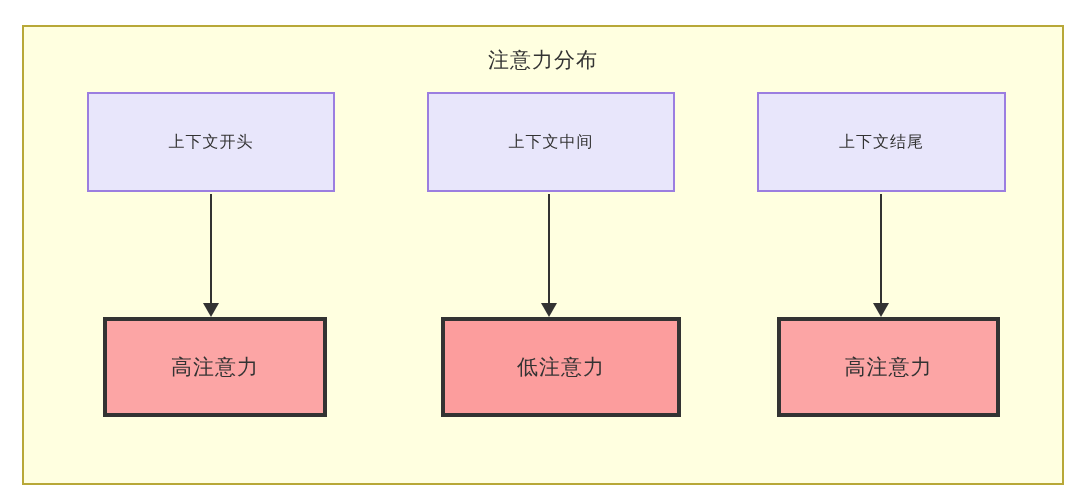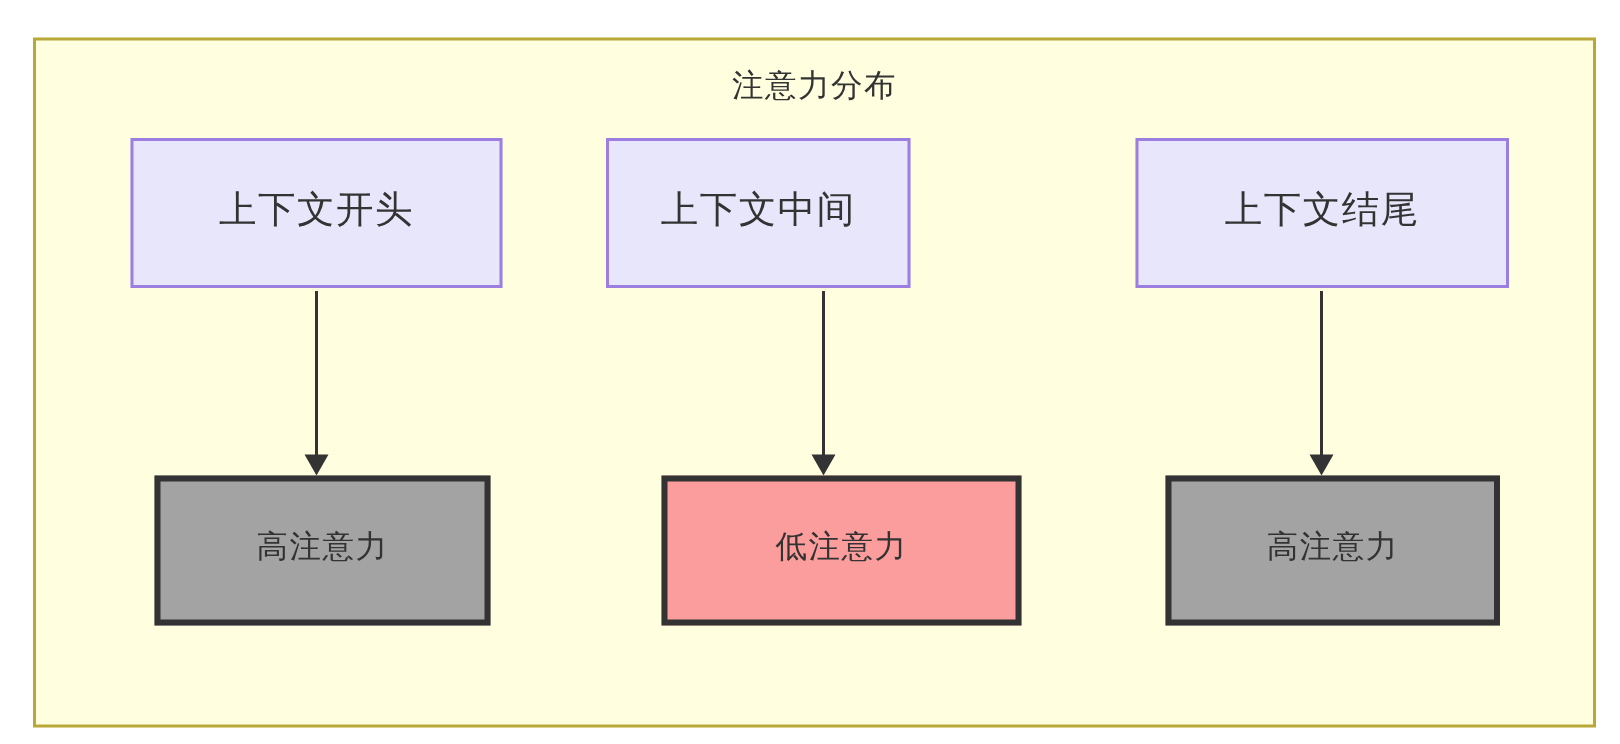--- a/index.html
+++ b/index.html
@@ -12,21 +12,20 @@
     height: 496px;
     font-family: "Liberation Sans", "DejaVu Sans", sans-serif;
     overflow: hidden;
   }
 
   #canvas {
     position: relative;
     width: 1080px;
     height: 496px;
     background: #ffffff;
-    font-family: Liberation Mono, monospace;
   }
 
   
   #subgraph {
     position: absolute;
     left: 22px;
     top: 25px;
     width: 1042px;
     height: 460px;
     background: #ffffe0;
@@ -55,36 +54,36 @@
     align-items: center;
     justify-content: center;
     text-align: center;
     color: #333333;
     line-height: 1.2;
   }
 
   .node-context {
     background: #e8e6fb;
     border: 2px solid #9b7ee0;
-    font-size: 25px;
+    font-size: 16px;
     letter-spacing: 1px;
   }
 
   .node-attn {
     border: 4px solid #333333;
     font-size: 21px;
     letter-spacing: 1px;
   }
 
-  .node-attn.high { background: #a3a3a3; }
+  .node-attn.high { background: #fca5a5; }
   .node-attn.low  { background: #fc9d9d; }
 
   
   #node-ctx-start  { left: 87px;  top: 92px; width: 248px; height: 100px; }
-  #node-ctx-middle { left: 404px; top: 92px; width: 203px; height: 100px; }
+  #node-ctx-middle { left: 427px; top: 92px; width: 248px; height: 100px; }
   #node-ctx-end    { left: 757px; top: 92px; width: 249px; height: 100px; text-align: center; }
 
   
   #node-attn-1 { left: 103px; top: 317px; width: 224px; height: 100px; }
   #node-attn-2 { left: 441px; top: 317px; width: 240px; height: 100px; }
   #node-attn-3 { left: 777px; top: 317px; width: 223px; height: 100px; }
 
   
   .edge-svg {
     position: absolute;

